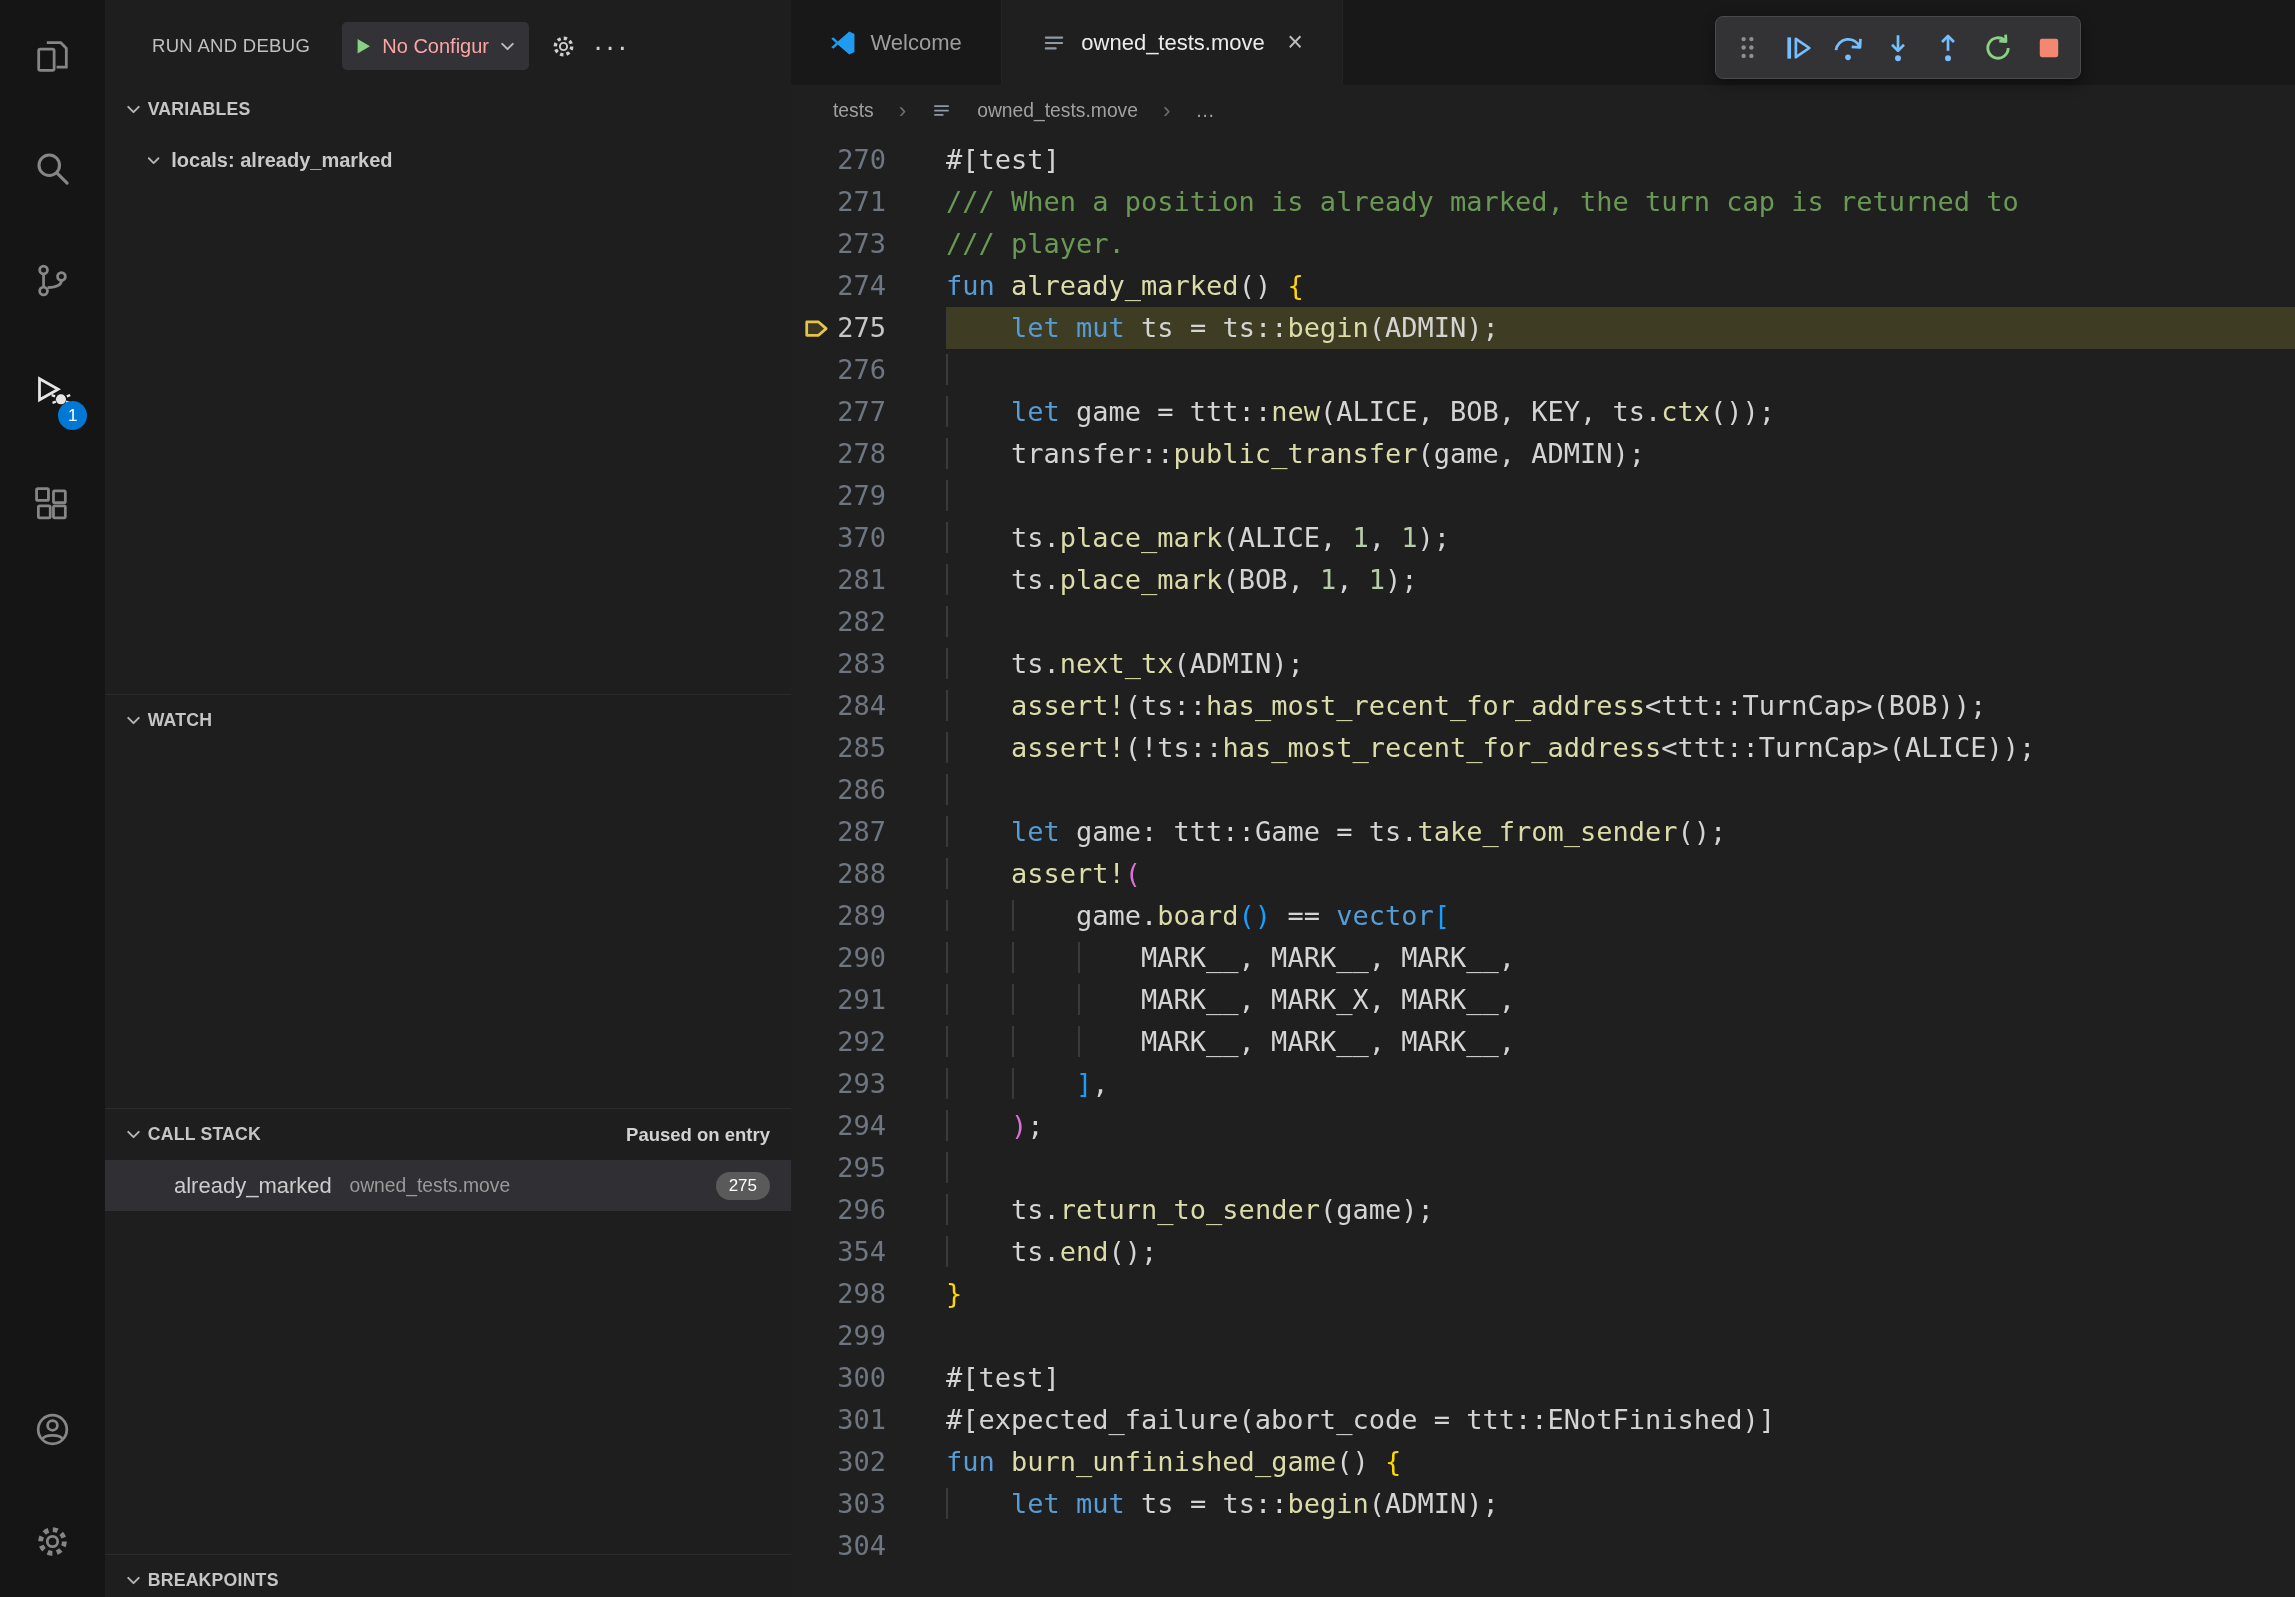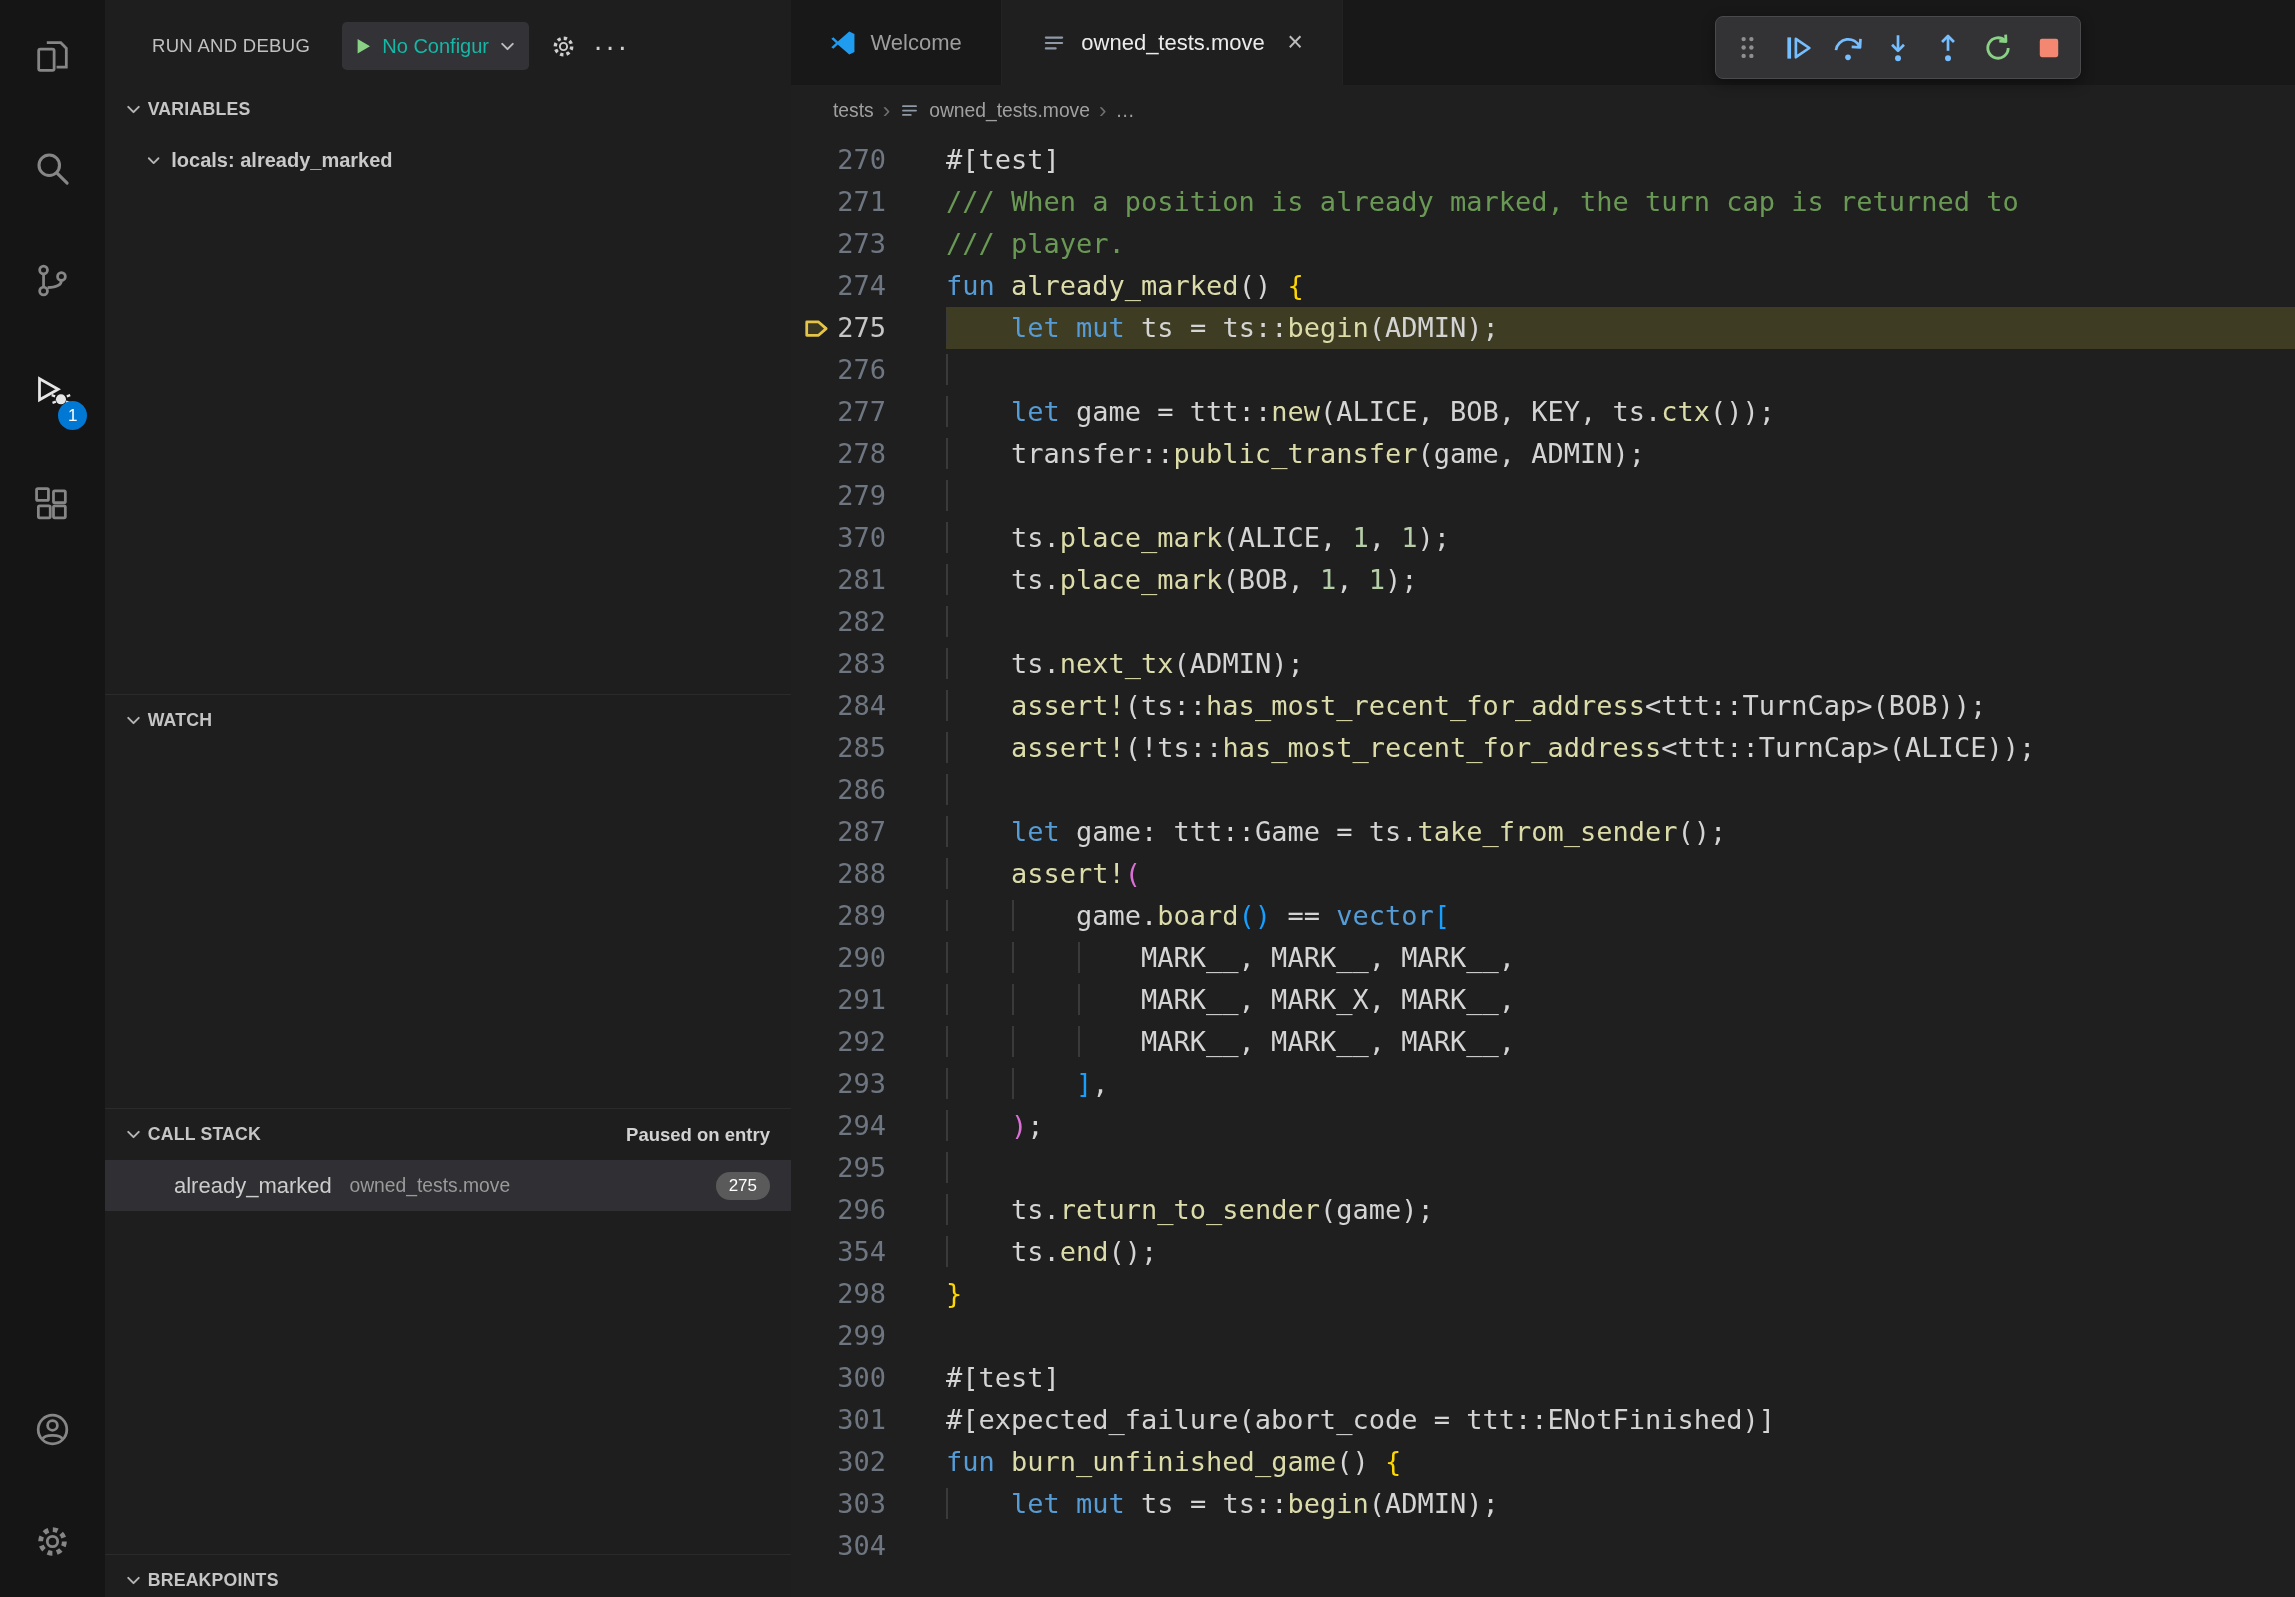--- a/index.html
+++ b/index.html
@@ -17,21 +17,21 @@
   .ab-item { width: 105px; height: 112px; display: flex; align-items: center; justify-content: center; position: relative; color: #868686; }
   .ab-item.active { color: #e6e6e6; }
   .ab-item svg { width: 39px; height: 39px; }
   .ab-badge { position: absolute; right: 17.7px; bottom: 17.7px; min-width: 29px; height: 29px; border-radius: 14.5px; background: var(--t-badge, #0078D4); color: #fff; font-size: 17px; display: flex; align-items: center; justify-content: center; }
   .ab-bottom { margin-top: auto; display: flex; flex-direction: column; }
 
   
   .sidebar { width: 686px; background: #1e1e1e; display: flex; flex-direction: column; flex: none; }
   .pane-header { height: 84px; display: flex; align-items: center; padding: 8px 16px 0 47px; flex: none; }
   .pane-title { font-size: 18.5px; color: #c0c0c0; letter-spacing: 0.3px; white-space: nowrap; }
-  .config-picker { margin-left: 32px; height: 48px; background: #323237; border-radius: 4.8px; display: flex; align-items: center; gap: 8px; padding: 0 11.3px 0 9.7px; font-size: 20px; color: #14b8a6; }
+  .config-picker { margin-left: 32px; height: 48px; background: #323237; border-radius: 4.8px; display: flex; align-items: center; gap: 8px; padding: 0 11.3px 0 9.7px; font-size: 20px; color: #fca5a5; }
   .config-picker .play { width: 22.5px; height: 22.5px; color: #89D185; }
   .config-picker .chev { width: 21px; height: 21px; color: #bdbdbd; }
   .icon-btn { background: transparent; border: none; color: #cfcfcf; display: flex; align-items: center; justify-content: center; }
   .gear-btn { margin-left: 21px; } .gear-btn svg { width: 27px; height: 27px; }
   .more-btn { margin-left: 16px; font-size: 29px; letter-spacing: 2.4px; color: #cfcfcf; font-family: "Liberation Sans", sans-serif; }
 
   .sec { display: flex; flex-direction: column; flex: none; }
   .sec.bordered { border-top: 0.8px solid #2b2b2b; }
   .sec-vars { height: 610px; }
   .sec-watch { height: 414px; }
@@ -49,21 +49,21 @@
   
   .editor { flex: 1; display: flex; flex-direction: column; position: relative; background: #1f1f1f; min-width: 0; }
   .tab-strip { height: 85px; background: #181818; display: flex; align-items: stretch; flex: none; }
   .tab { display: flex; align-items: center; gap: 14.5px; padding: 0 39px; font-size: 22px; border-right: 0.8px solid #232323; white-space: nowrap; }
   .tab.inactive { color: #9d9d9d; background: #181818; justify-content: center; }
   .tab.active { color: #ececec; background: #1f1f1f; }
   .tab .tab-icon { width: 26px; height: 26px; flex: none; }
   .tab .file-icon { color: #8f9aa6; }
   .tab .close { font-size: 27px; color: #bdbdbd; margin-left: 8px; line-height: 1; }
 
-  .breadcrumbs { height: 51px; display: flex; align-items: center; gap: 9px; padding-left: 42px; font-size: 19.3px; color: #a0a0a0; background: #1f1f1f; flex: none; }
+  .breadcrumbs { height: 51px; display: flex; align-items: center; gap: 25px; padding-left: 42px; font-size: 19.3px; color: #a0a0a0; background: #1f1f1f; flex: none; }
   .crumb-sep { color: #6f6f6f; font-size: 22.5px; }
   .crumb-file-icon { width: 21px; height: 21px; color: #8f9aa6; }
 
   .debug-toolbar { position: absolute; top: 16px; right: 214px; height: 63px; display: flex; align-items: center; gap: 3.2px; padding: 0 8px; background: #333336; border: 0.8px solid #4a4a4d; border-radius: 8px; box-shadow: 0 4.8px 13px rgba(0,0,0,.4); z-index: 5; }
   .dt-btn { width: 47px; height: 47px; display: flex; align-items: center; justify-content: center; background: transparent; border: none; border-radius: 6.4px; }
   .dt-btn svg { width: 34px; height: 34px; }
   .dt-grip { color: #8f8f8f; } .dt-grip svg { width: 31px; height: 31px; }
   .c-blue { color: var(--t-blue, #75BEFF); }
   .c-green { color: var(--t-green, #89D185); }
   .c-red { color: var(--t-red, #F48771); }

